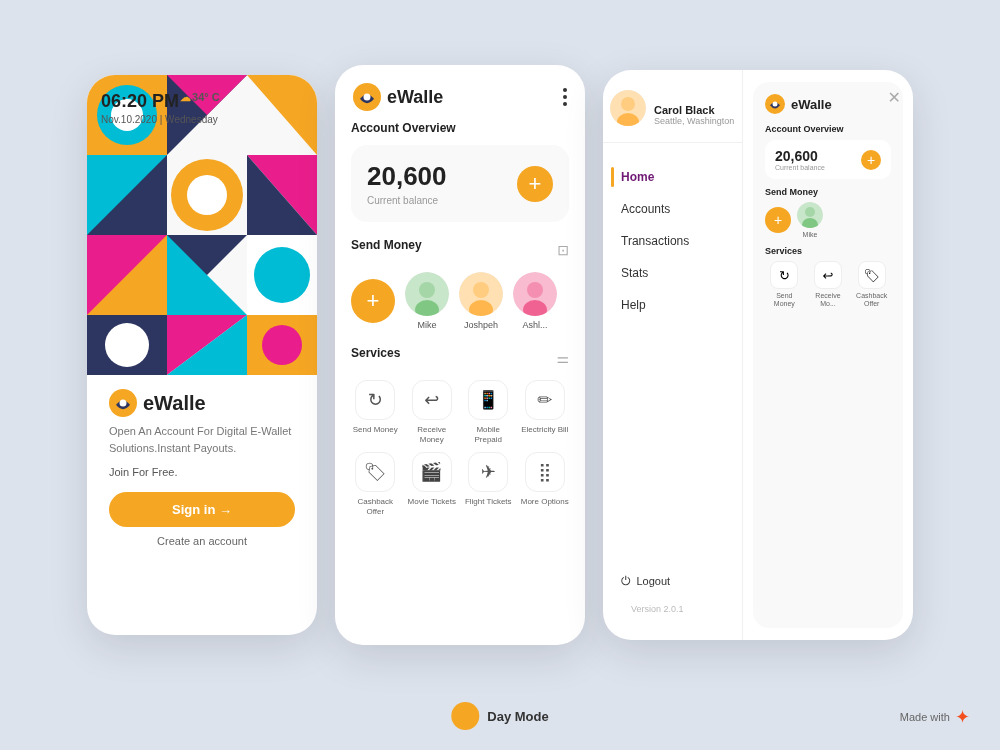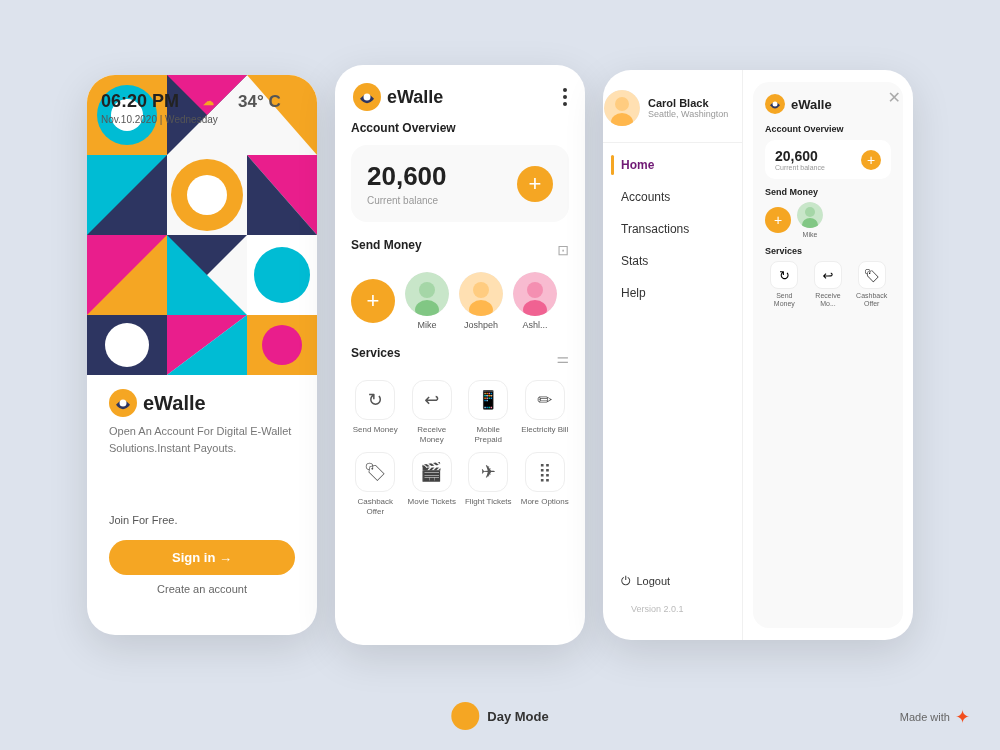--- a/index.html
+++ b/index.html
@@ -65,21 +65,20 @@
     .s1-tagline {
       font-size: 11px;
       color: #777;
       line-height: 1.5;
       margin-bottom: 10px;
     }
     .s1-join {
       font-size: 11px;
       color: #555;
       margin-bottom: 14px;
-      margin-top: 48px;
     }
     .s1-signin-btn {
       background: #f5a623;
       color: #fff;
       border: none;
       border-radius: 24px;
       padding: 10px 0;
       width: 100%;
       font-size: 13px;
       font-weight: 600;
@@ -100,22 +99,21 @@
       position: absolute;
       top: 0; left: 0; right: 0;
       padding: 16px 14px 0;
       z-index: 10;
     }
     .s1-time {
       font-size: 18px;
       font-weight: 700;
       color: #222;
       display: flex;
-      align-items: center;
-      gap: 24px;
+      gap: 1px;
     }
     .s1-weather {
       font-size: 11px;
       color: #f5a623;
     }
     .s1-date {
       font-size: 10px;
       color: #555;
       margin-top: 2px;
     }
@@ -288,26 +286,26 @@
     }
     .s3-menu {
       width: 140px;
       height: 100%;
       padding: 20px 0;
       display: flex;
       flex-direction: column;
       border-right: 1px solid #f0f0f0;
     }
     .s3-profile {
-      padding: 0 1px 16px;
-      display: flex;
-      align-items: center;
+      padding: 0 7px 16px;
+      display: flex;
+      align-items: flex-end;
       gap: 8px;
       border-bottom: 1px solid #f0f0f0;
-      margin-bottom: 6px;
+      margin-bottom: 18px;
     }
     .s3-profile-avatar {
       width: 36px; height: 36px;
       border-radius: 50%;
       overflow: hidden;
       background: #eee;
       flex-shrink: 0;
     }
     .s3-profile-avatar svg { width: 100%; height: 100%; }
     .s3-profile-name {
@@ -579,21 +577,21 @@
         <circle cx="40" cy="270" r="22" fill="#fff"></circle>
         <polygon points="80,240 160,240 80,300" fill="#e91e8c"></polygon>
         <polygon points="80,300 160,240 160,300" fill="#00bcd4"></polygon>
         <rect x="160" y="240" width="70" height="60" fill="#f5a623"></rect>
         <circle cx="195" cy="270" r="20" fill="#e91e8c"></circle>
       </svg>
       <div class="s1-topbar">
         <div class="s1-time">
           <span>06:20 PM</span>
           <span class="s1-weather">☁</span>
-          <span style="font-size:17px;color:#555">34° C</span>
+          <span style="font-size:11px;color:#555">34° C</span>
         </div>
         <div class="s1-date">Nov.10.2020 | Wednesday</div>
       </div>
     </div>
     <div class="s1-content">
       <div class="s1-logo">
 
         <svg class="logo-svg" viewBox="0 0 32 32">
           <circle cx="16" cy="16" r="16" fill="#f5a623"></circle>
           <path d="M8 18 Q16 8 24 18 Q16 28 8 18Z" fill="#2d3561"></path>

